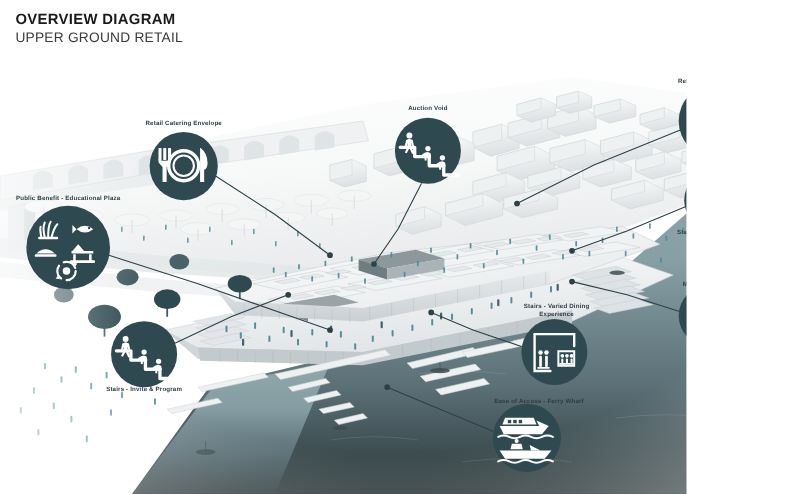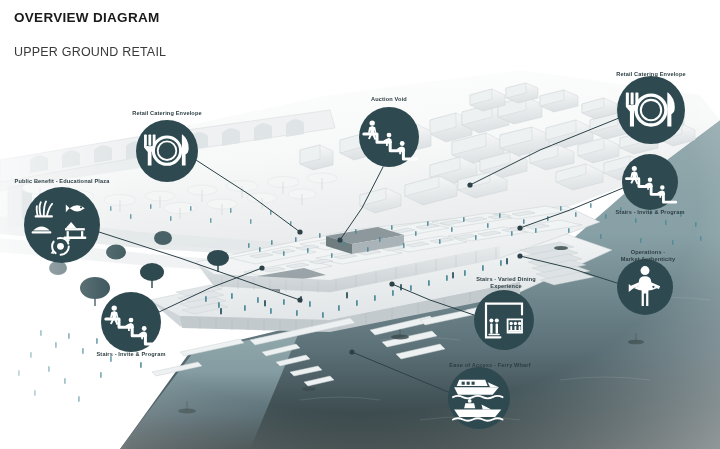--- a/index.html
+++ b/index.html
@@ -4,40 +4,40 @@
 <style>
   * { box-sizing: border-box; margin: 0; padding: 0; }
   html, body {
     width: 720px; height: 449px;
     overflow: hidden;
     background: #ffffff;
     font-family: "Liberation Sans", sans-serif;
   }
   #stage {
     position: relative;
-    width: 720px; height: 449px;
+    width: 624px; height: 449px;
     background: #ffffff;
     overflow: hidden;
   }
 
   
   .scene-svg { position: absolute; left: 0; top: 0; width: 720px; height: 449px; }
 
   
   #title-block {
     position: absolute; left: 14px; top: 10px;
     z-index: 40; line-height: 1.18;
   }
   #title-main {
     font-size: 13.5px; font-weight: bold; color: #1a1a1a;
     letter-spacing: .3px;
   }
   #title-sub {
     font-size: 12.5px; font-weight: normal; color: #3a3a3a;
-    letter-spacing: .2px; margin-top: 19px;
+    letter-spacing: .2px; margin-top: 1px;
   }
 
   
   .callout { position: absolute; z-index: 30; }
   .callout-label {
     position: absolute;
     font-size: 5.6px;
     font-weight: bold;
     color: #2c3e43;
     letter-spacing: .15px;

